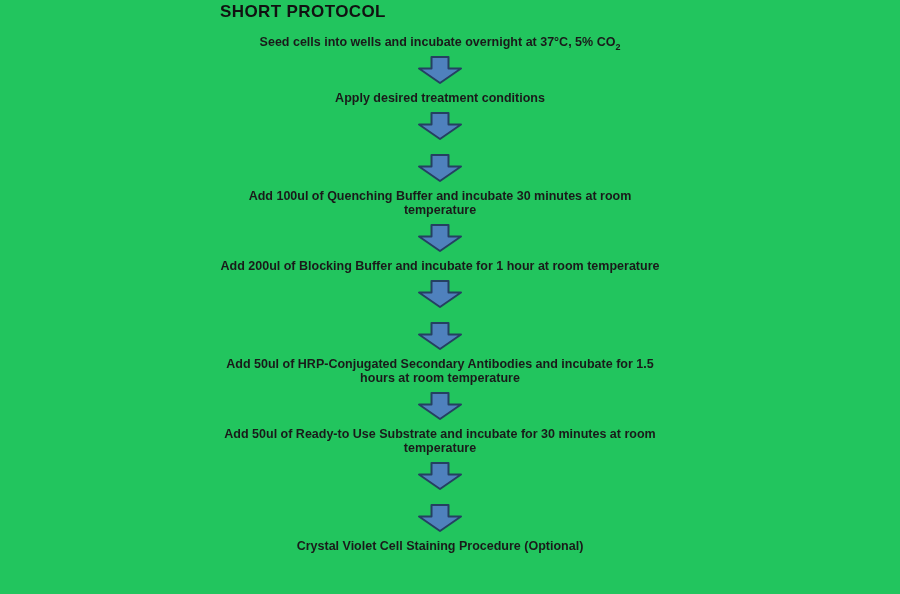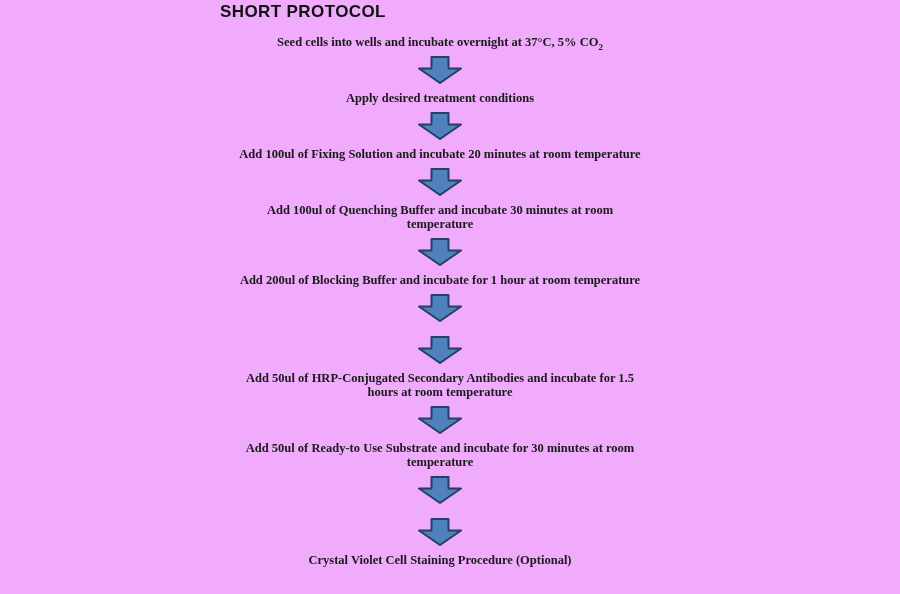--- a/index.html
+++ b/index.html
@@ -4,21 +4,21 @@
 <style>
   html, body {
     margin: 0;
     padding: 0;
     background: #ffffff;
   }
   .canvas {
     position: relative;
     width: 900px;
     height: 594px;
-    background: #f0abfc;
+    background: #22c55e;
     overflow: hidden;
     font-family: "Liberation Sans", "DejaVu Sans", sans-serif;
   }
   .diagram-title {
     position: absolute;
     left: 220px;
     top: 2px;
     font-size: 17px;
     font-weight: bold;
     color: #111111;
@@ -26,21 +26,20 @@
     white-space: nowrap;
   }
   .flow {
     position: absolute;
     top: 35px;
     left: 0;
     width: 880px;
     display: flex;
     flex-direction: column;
     align-items: center;
-    font-family: Liberation Serif, serif;
   }
   .step {
     font-size: 12.5px;
     font-weight: bold;
     line-height: 14px;
     color: #1a1a1a;
     text-align: center;
     white-space: nowrap;
   }
   .step sub {
@@ -66,21 +65,20 @@
     <svg class="arrow" width="44" height="28" viewBox="0 0 44 28">
       <path stroke-width="2" stroke-linejoin="round" d="M13.5 1 L30.5 1 L30.5 12.5 L43 12.5 L22 27 L1 12.5 L13.5 12.5 Z" fill="#4f81bd" stroke="#254061"></path>
     </svg>
 
     <div class="step">Apply desired treatment conditions</div>
 
     <svg class="arrow" width="44" height="28" viewBox="0 0 44 28">
       <path stroke-width="2" stroke-linejoin="round" d="M13.5 1 L30.5 1 L30.5 12.5 L43 12.5 L22 27 L1 12.5 L13.5 12.5 Z" fill="#4f81bd" stroke="#254061"></path>
     </svg>
 
-    <div class="step">Add 100ul of Fixing Solution and incubate 20 minutes at room temperature</div>
 
     <svg class="arrow" width="44" height="28" viewBox="0 0 44 28">
       <path stroke-width="2" stroke-linejoin="round" d="M13.5 1 L30.5 1 L30.5 12.5 L43 12.5 L22 27 L1 12.5 L13.5 12.5 Z" fill="#4f81bd" stroke="#254061"></path>
     </svg>
 
     <div class="step">
       <div>Add 100ul of Quenching Buffer and incubate 30 minutes at room</div>
       <div>temperature</div>
     </div>
 

